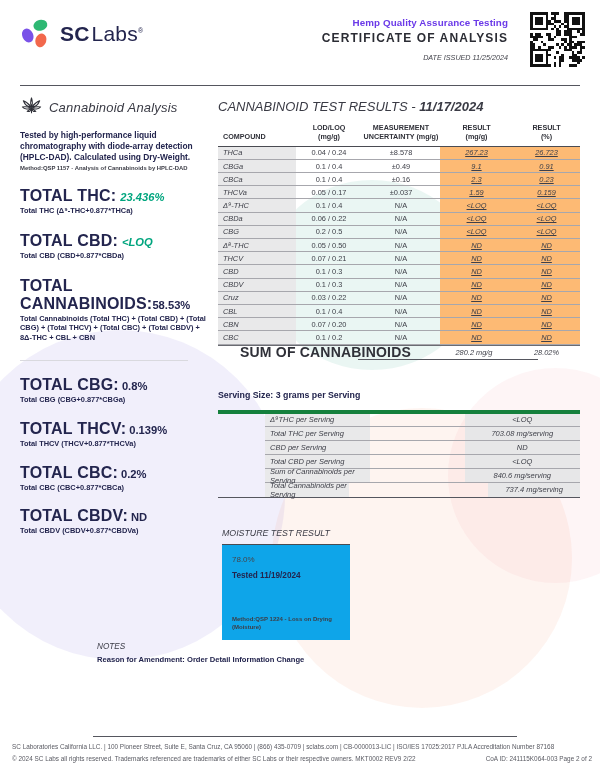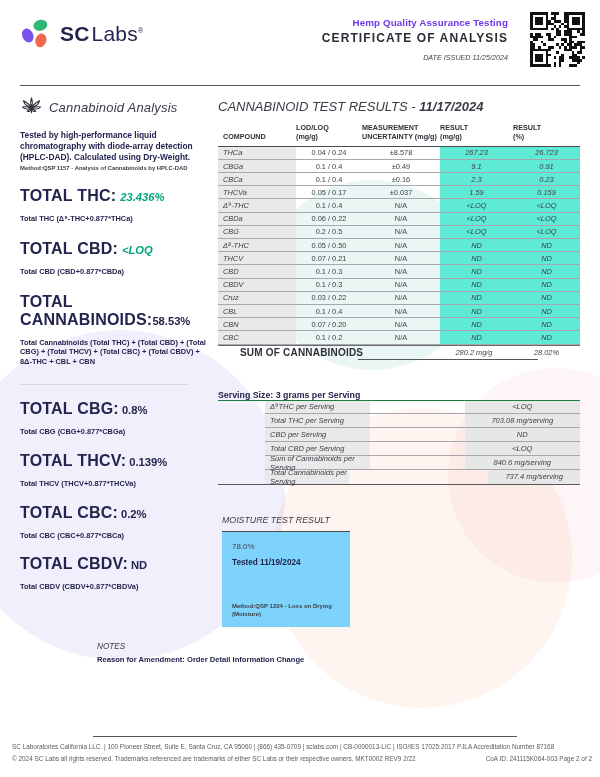--- a/index.html
+++ b/index.html
@@ -34,61 +34,61 @@
   .sec-title-row { display:flex; align-items:center; gap:6px; }
   .leaf { width:23px; height:23px; flex:0 0 auto; }
   .sec-title { font-style:italic; font-size:13px; color:#3a3b45; letter-spacing:0.2px; }
   .desc { margin-top:11px; font-weight:bold; font-size:8.4px; line-height:1.32; color:#23254e; }
   .method-small { margin-top:2px; font-weight:bold; font-size:5.9px; color:#3c3d46; }
   .tot { margin-top:16px; }
   .tot .lab { font-weight:bold; font-size:16px; letter-spacing:0.2px; color:#23254e; display:inline; }
   .tot .val { font-weight:bold; font-size:11.2px; display:inline; margin-left:4px; }
   .tot .val.teal { color:#00a57e; font-style:italic; }
   .tot .val.plain { color:#23254e; margin-left:3px; }
-  .tot .formula { margin-top:9px; font-weight:bold; font-size:7.4px; line-height:1.3; color:#23254e; }
+  .tot .formula { margin-top:1px; font-weight:bold; font-size:7.4px; line-height:1.3; color:#23254e; }
   .left-div { border-top:1px solid #d9d9de; margin:18px 0 0 0; width:168px; }
   .tot.sm { margin-top:15px; }
 
   
   .right { position:absolute; left:218px; top:99px; width:362px; z-index:2; }
   .results-title { font-size:13px; font-style:italic; color:#3a3b45; }
   .results-title b { font-weight:bold; }
 
   
   .rtable { margin-top:9px; }
   .thead { display:flex; border-bottom:1.5px solid #4a4b52; padding-bottom:4px; }
-  .th { font-weight:bold; font-size:7.2px; line-height:1.3; color:#2f3038; white-space:pre-line; text-align:left; align-self:flex-end; }
+  .th { font-weight:bold; font-size:7.2px; line-height:1.3; color:#2f3038; white-space:pre-line; text-align:center; align-self:flex-end; }
   .c0 { width:78px; text-align:left; padding-left:5px; }
   .c1 { width:66px; }
   .c2 { width:78px; }
   .c3 { width:73px; }
   .c4 { width:67px; }
   .trow { display:flex; border-bottom:1px solid #a7a7ad; height:13.2px; align-items:stretch;justify-content:flex-end; }
   .tcell { font-size:7.4px; color:#3f4049; display:flex; align-items:center; justify-content:center; }
   .tcell.c0 { background:#e9e9ea; justify-content:flex-start; font-style:italic; }
-  .tcell.c3, .tcell.c4 { background:#5eead4; font-style:italic; }
+  .tcell.c3, .tcell.c4 { background:#fdba74; font-style:italic;text-decoration:underline; }
   .sumrow { display:flex; height:14px; border-top:0.5px solid #6a6b72; position:relative; }
-  .sumrow .slabel { width:217px; font-weight:bold; font-size:10px; color:#2f3038; display:flex; align-items:center; padding-left:22px; letter-spacing:0.2px; }
+  .sumrow .slabel { width:217px; font-weight:bold; font-size:14px; color:#2f3038; display:flex; align-items:center; padding-left:22px; letter-spacing:0.2px; }
   .sumrow .sval { font-size:7.4px; font-style:italic; color:#3f4049; display:flex; align-items:center; justify-content:center; }
   .sumrow .sv1 { width:78px; }
   .sumrow .sv2 { width:67px; }
   .sumrow:after { content:""; position:absolute; left:140px; width:180px; bottom:-1px; border-bottom:1px solid #55565e; }
 
   
   .serving-title { margin-top:31px; font-weight:bold; font-size:8.8px; color:#23254e; }
-  .stable { margin-top:0; border-top:1px solid #15803d; border-bottom:1.5px solid #55565e;padding-left:47px; }
+  .stable { margin-top:10px; border-top:4px solid #15803d; border-bottom:1.5px solid #55565e;padding-left:47px; }
   .srow { display:flex; height:13.9px; border-bottom:1px solid #a7a7ad; }
   .srow:last-child { border-bottom:none;gap:32px; }
   .scell-label { width:120px; background:#e9e9ea; font-style:italic; font-size:7.5px; color:#3f4049; display:flex; align-items:center; padding-left:5px; }
   .scell-gap { width:109px; }
   .scell-val { width:133px; background:#e7e7e8; font-style:italic; font-size:7.5px; color:#3f4049; display:flex; align-items:center; justify-content:center; }
 
   
   .moist-title { margin-top:30px; margin-left:4px; font-style:italic; font-size:8.8px; color:#3a3b45; }
-  .moist-box { margin-top:6px; margin-left:4px; width:128px; height:96px; background:#7dd3fc; border-top:1.5px solid #4a4b52; padding:10px 8px 8px 10px; display:flex; flex-direction:column;justify-content:space-between; }
+  .moist-box { margin-top:6px; margin-left:4px; width:128px; height:96px; background:#0ea5e9; border-top:1.5px solid #4a4b52; padding:10px 8px 8px 10px; display:flex; flex-direction:column;justify-content:space-between; }
   .moist-val { font-size:8px; color:#44454c; }
   .moist-tested { margin-top:7px; font-weight:bold; font-size:8.2px; color:#23254e; }
   .moist-method { margin-top:auto; font-size:6px; font-weight:bold; color:#3c3d46; line-height:1.4; }
 
   
   .notes { position:absolute; left:97px; top:642px; z-index:2; }
   .notes-title { font-style:italic; font-size:8.2px; color:#3a3b45; }
   .notes-text { margin-top:4px; font-weight:bold; font-size:7.6px; color:#23254e; }
 
   

